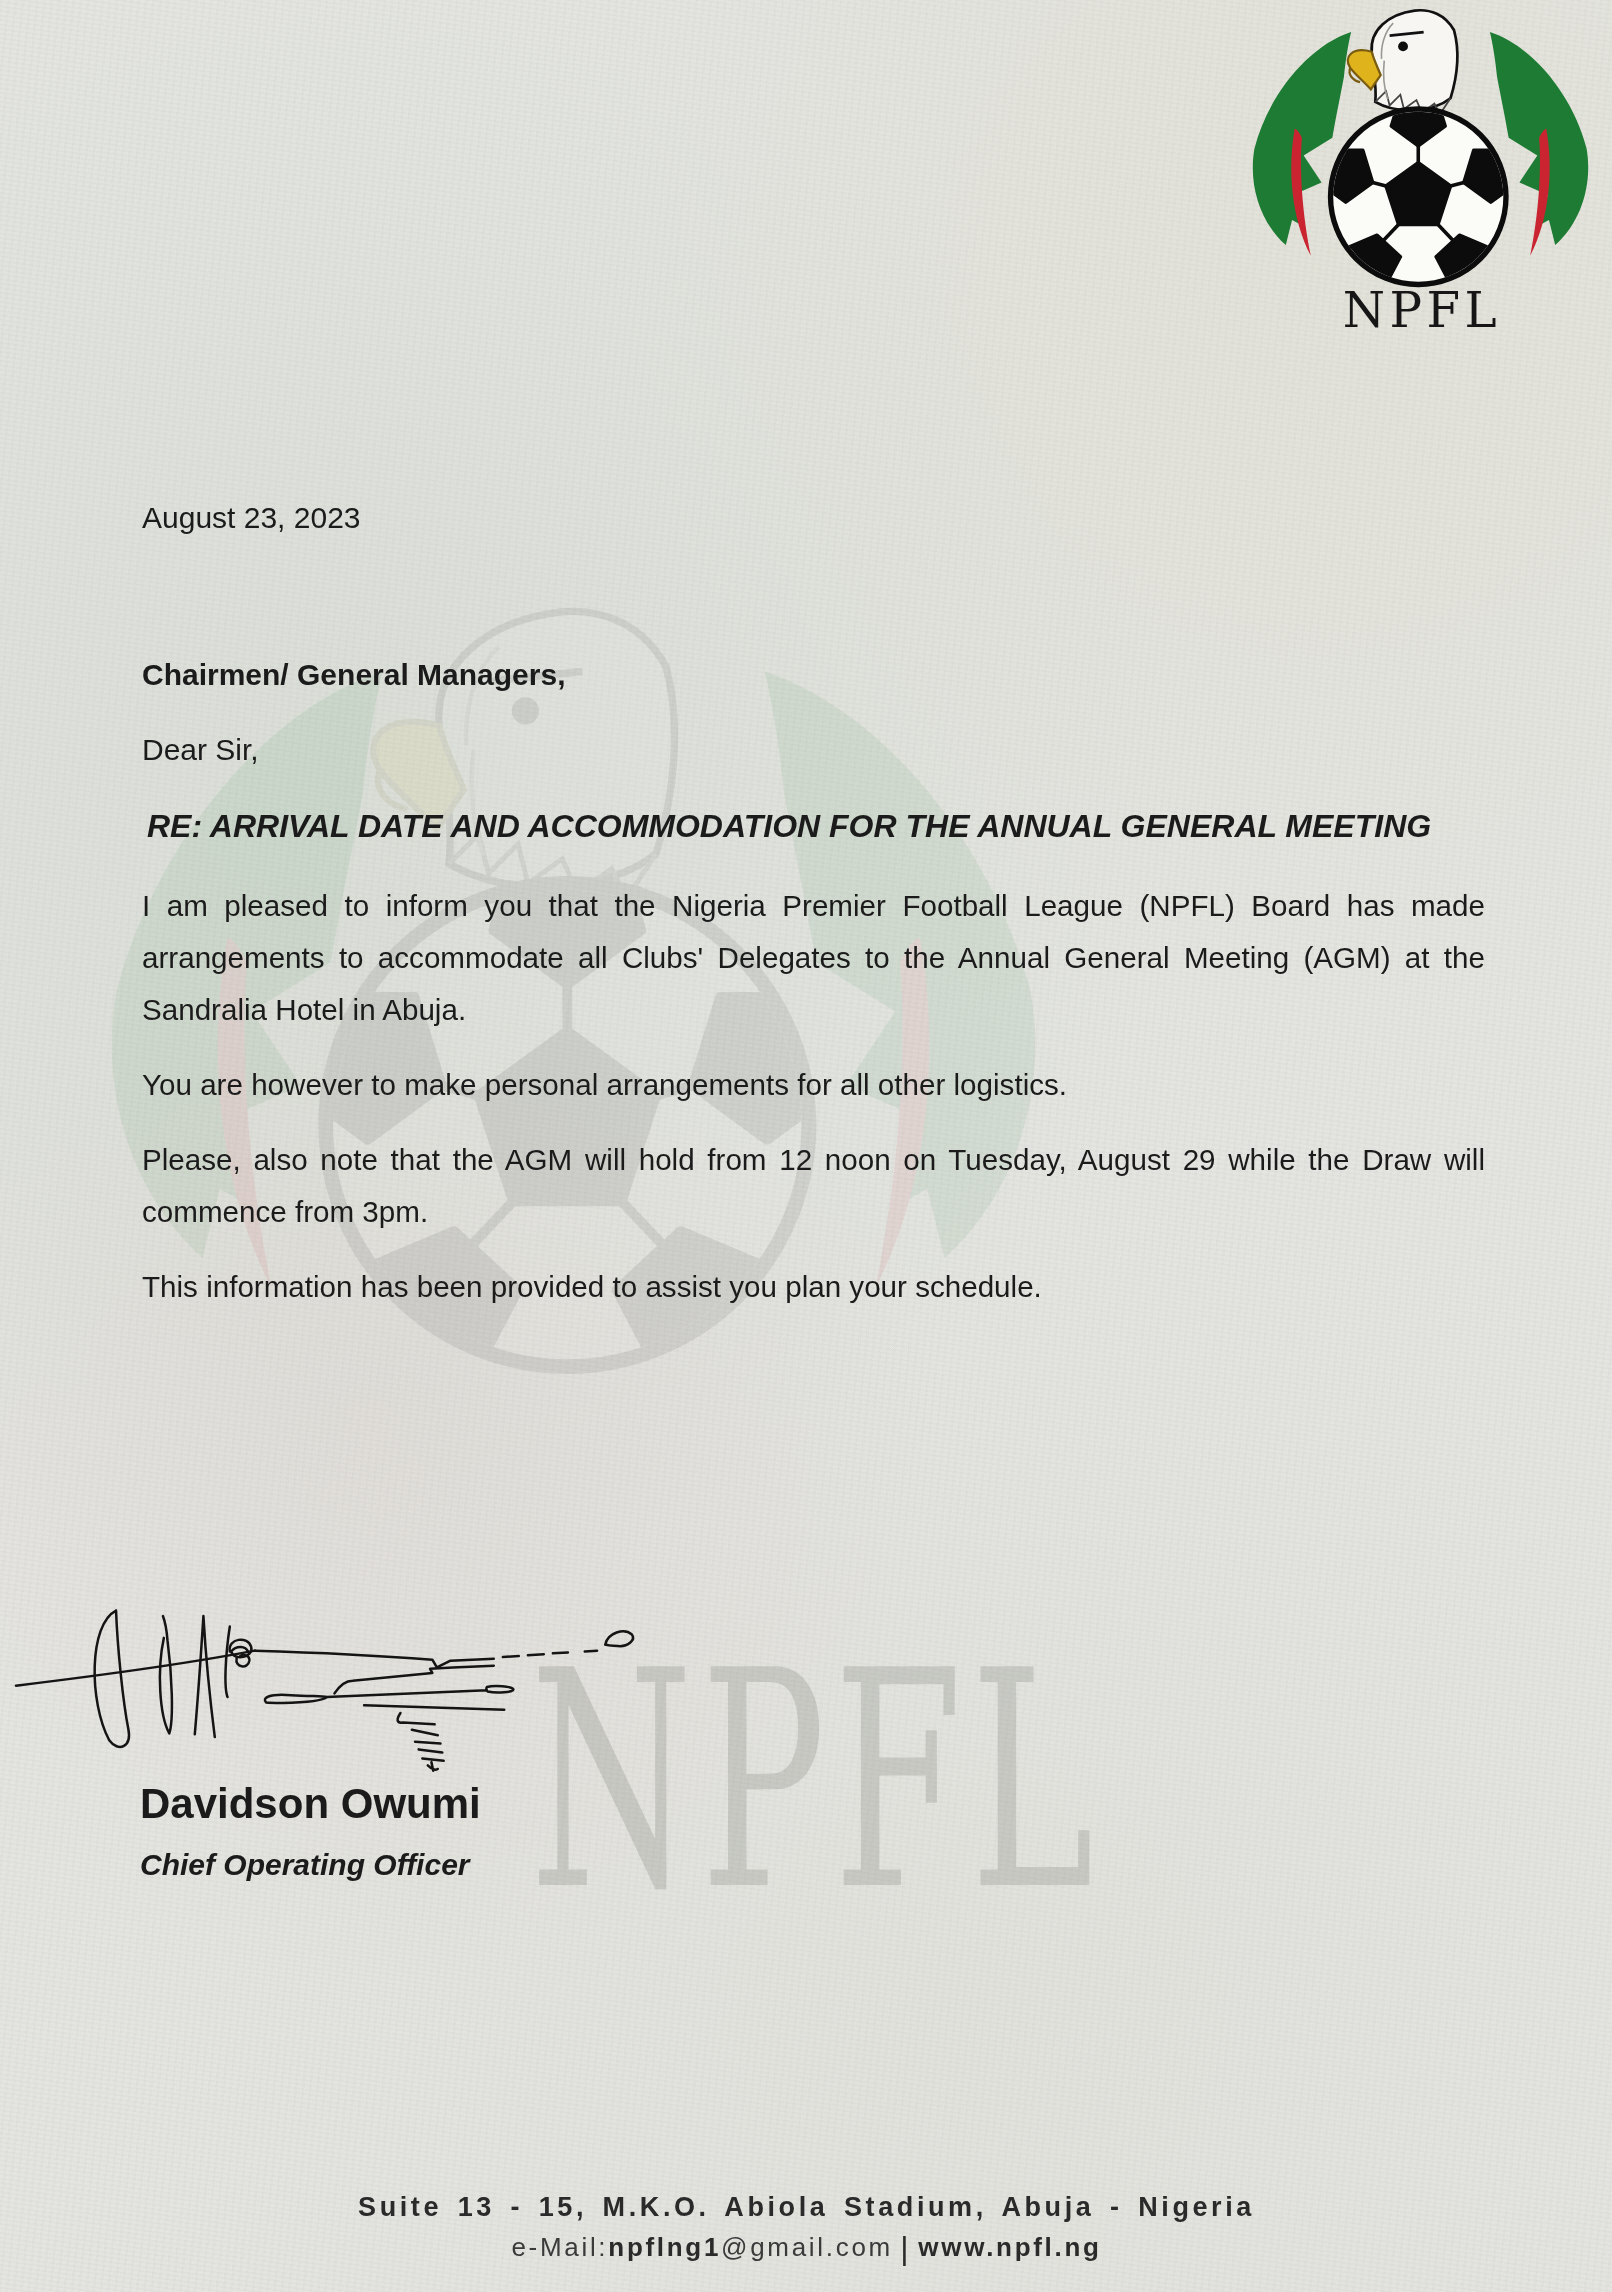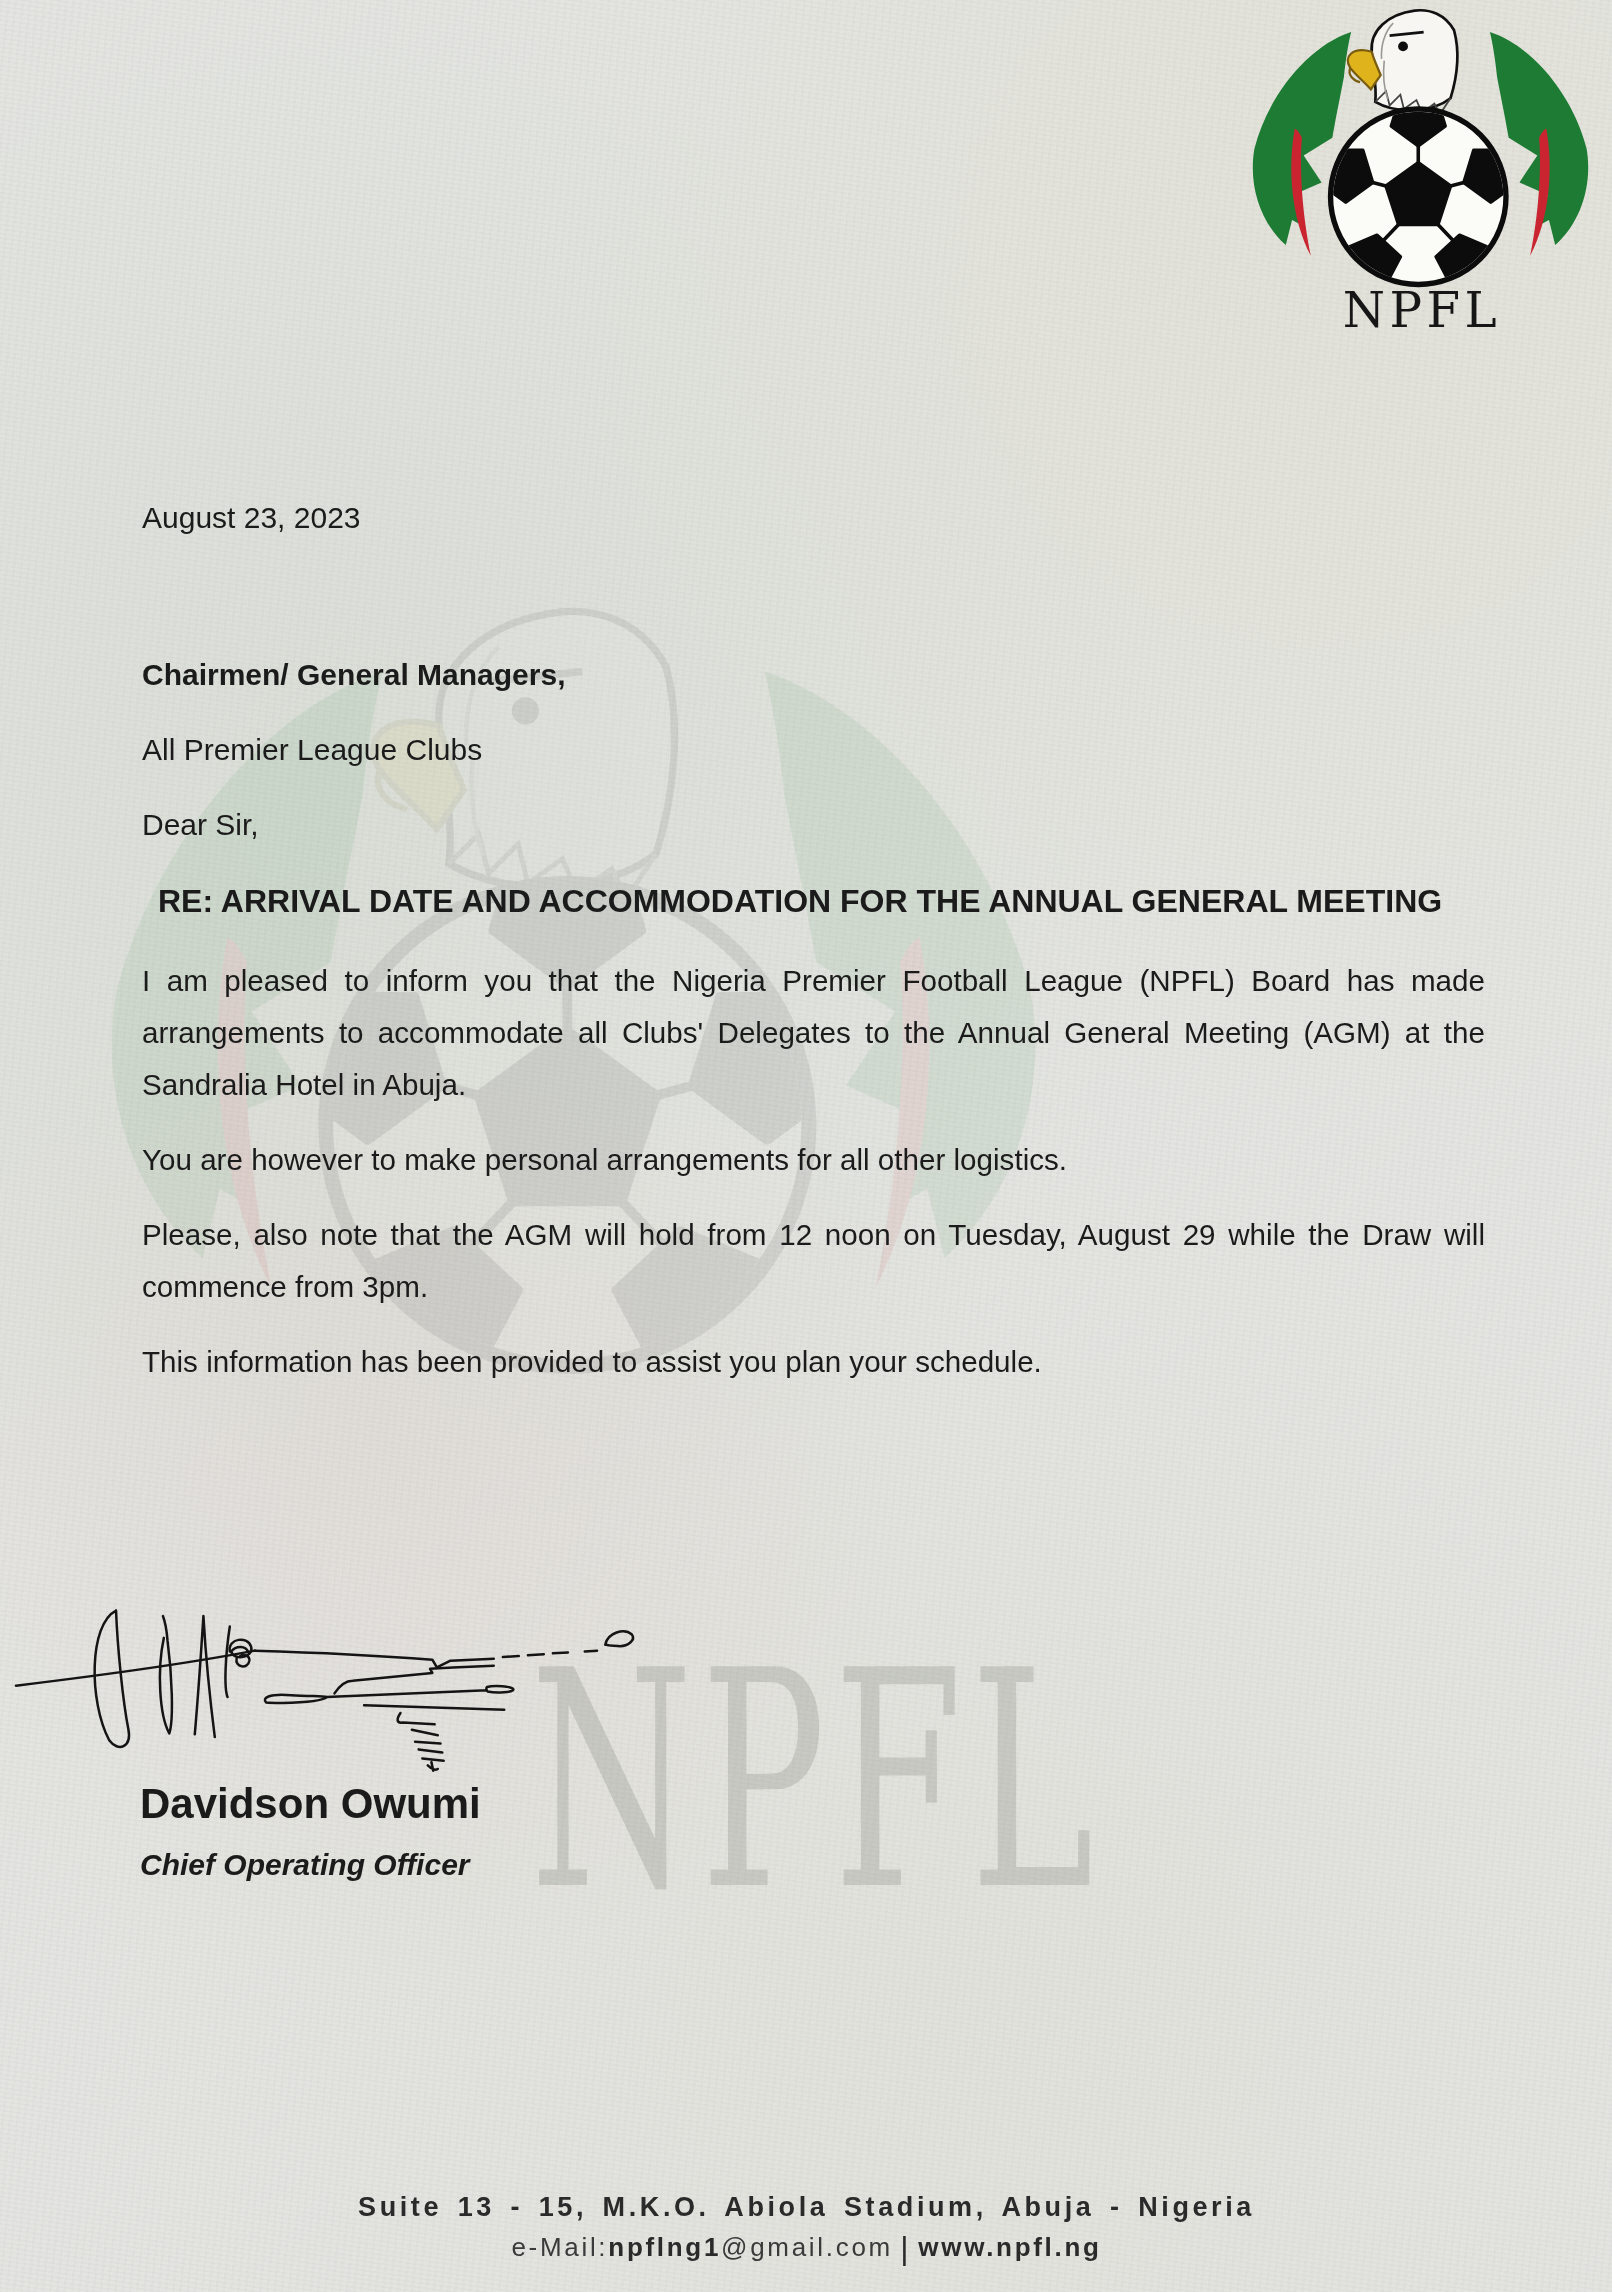--- a/index.html
+++ b/index.html
@@ -23,21 +23,21 @@
     position:absolute;left:530px;top:1632px;
     font-family:"DejaVu Serif", serif;font-size:300px;line-height:300px;
     color:rgba(95,98,92,0.20);letter-spacing:12.5px;white-space:nowrap;
     transform:scaleX(0.62);transform-origin:left top;pointer-events:none;
   }
   
   .content{position:absolute;left:142px;top:498px;width:1343px;}
   .date{font-size:30px;line-height:39px;margin:0 0 118px 0;}
   .addr-bold{font-size:30px;line-height:39px;font-weight:bold;margin:0 0 36px 0;}
   .addr{font-size:30px;line-height:39px;margin:0 0 36px 0;}
-  .subject{font-size:32px;line-height:43px;font-weight:bold;margin:0 0 32px 16px;}
+  .subject{font-size:32px;line-height:43px;font-weight:bold;margin:0 0 32px 5px;font-style:italic;}
   .para{font-size:29.6px;line-height:52px;margin:0 0 23px 0;text-align:justify;text-align-last:left;}
   .closing{font-size:29.6px;line-height:52px;margin:0;}
   
   .sig{position:absolute;left:0px;top:1583px;width:699px;height:219px;}
   .sig path{fill:none;stroke:#141414;stroke-width:5.5;stroke-linecap:round;stroke-linejoin:round;}
   .signame{position:absolute;left:140px;top:1784px;}
   .signame .nm{font-size:42px;font-weight:bold;line-height:39px;}
   .signame .ttl{font-size:30px;font-weight:bold;font-style:italic;line-height:39px;margin-top:21.5px;}
   
   .footer{position:absolute;left:0;right:0;top:2188px;text-align:center;color:#2a2a2a;}
@@ -98,21 +98,20 @@
   <div class="wm-text">NPFL</div>
 
   <svg class="crest" viewBox="0 0 385 372">
     <use href="#crest-art"></use>
     <text x="194" y="358" text-anchor="middle" font-family="DejaVu Serif, serif" font-size="54" letter-spacing="5" fill="#161616">NPFL</text>
   </svg>
 
   <div class="content">
     <div class="date">August 23, 2023</div>
     <div class="addr-bold">Chairmen/ General Managers,</div>
-    <div class="addr">All Premier League Clubs</div>
     <div class="addr">Dear Sir,</div>
     <div class="subject">RE: ARRIVAL DATE AND ACCOMMODATION FOR THE ANNUAL GENERAL MEETING</div>
     <p class="para">I am pleased to inform you that the Nigeria Premier Football League (NPFL) Board has made arrangements to accommodate all Clubs' Delegates to the Annual General Meeting (AGM) at the Sandralia Hotel in Abuja.</p>
     <p class="para">You are however to make personal arrangements for all other logistics.</p>
     <p class="para">Please, also note that the AGM will hold from 12 noon on Tuesday, August 29 while the Draw will commence from 3pm.</p>
     <p class="para">This information has been provided to assist you plan your schedule.</p>
   </div>
 
   <svg class="sig" viewBox="0 0 1536 480">
     <path d="M35,225 C200,205 420,175 560,148"></path>

